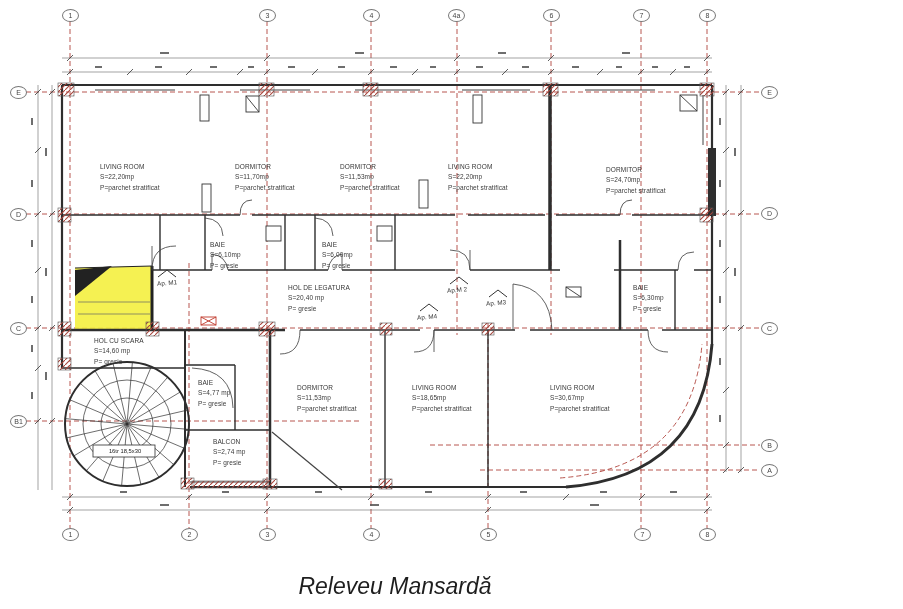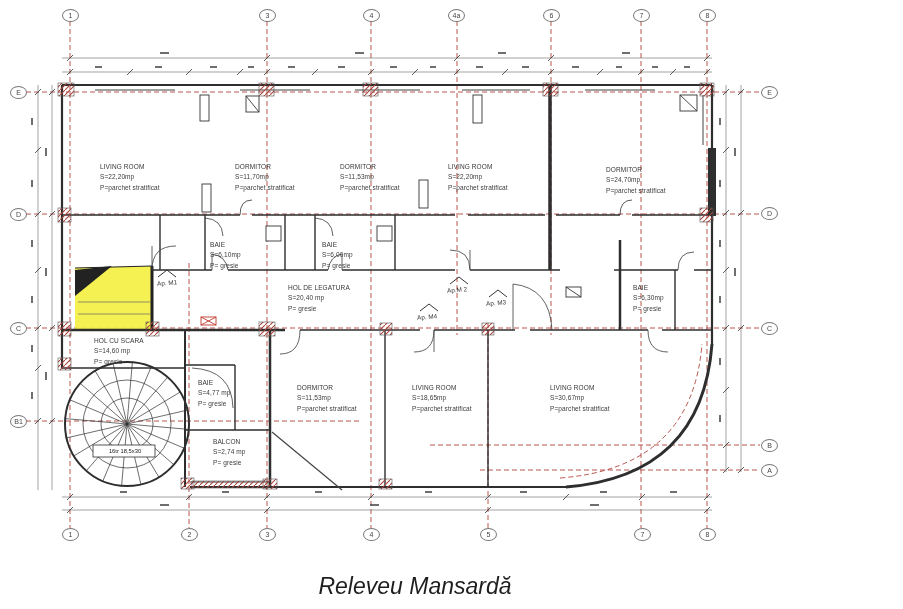--- a/index.html
+++ b/index.html
@@ -7,21 +7,21 @@
           font-family:"Liberation Sans",sans-serif;}
   #plan-svg{position:absolute;left:0;top:0;}
   .room{position:absolute;font-size:6.5px;line-height:1.6;color:#3b3b3b;white-space:nowrap;letter-spacing:.1px;}
   .room .rname{color:#353535;}
   .bubble{position:absolute;min-width:13px;height:11px;padding:0 1px;border:1px solid #777;
           border-radius:50%;font-size:7px;line-height:11px;text-align:center;color:#444;background:#fff;box-sizing:content-box;}
   .aplabel{position:absolute;font-size:6.3px;color:#333;white-space:nowrap;transform:rotate(-5deg);}
   .stairlabel{position:absolute;left:94px;top:446px;width:62px;text-align:center;
               font-size:5.8px;line-height:11px;color:#222;}
   .title{position:absolute;left:0;top:573px;width:790px;text-align:center;
-         font-style:italic;font-size:23px;color:#1e1e1e;margin-left:20px;}
+         font-style:italic;font-size:23px;color:#1e1e1e;}
 </style>
 </head>
 <body>
 
 <div id="canvas">
 
 <svg id="plan-svg" width="903" height="609" viewBox="0 0 903 609">
   <defs>
     <pattern id="hatch" width="5" height="5" patternUnits="userSpaceOnUse">
       <path d="M0,5 L5,0" stroke="#a84339" stroke-width="1.1"></path>

